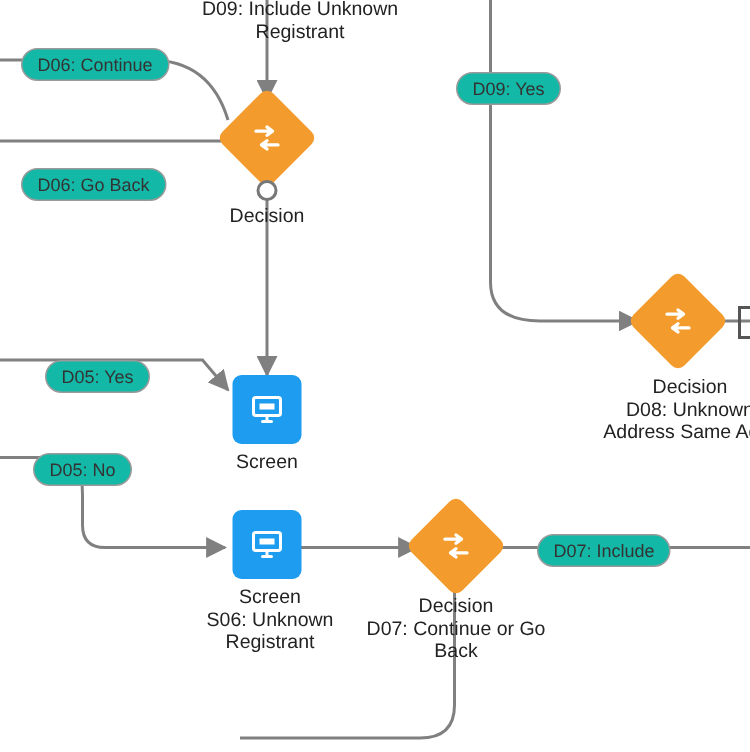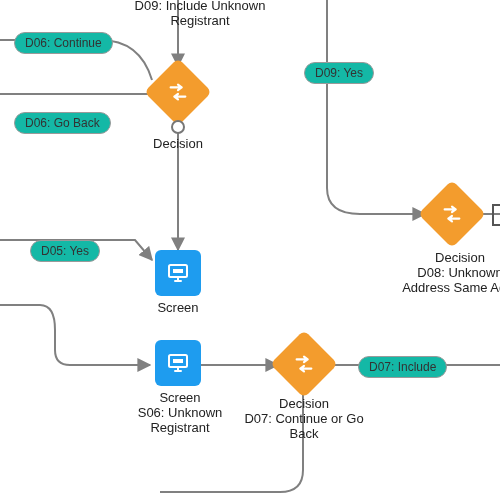--- a/index.html
+++ b/index.html
@@ -179,16 +179,17 @@
     </div>
   </div>
   <div style="position:absolute; left:244px; top:396px; width:120px; text-align:center;">
     <div class="title">Decision</div>
     <div class="sub">D07: Continue or Go Back</div>
   </div>
 
   <div class="pill" style="left:14px; top:32px;">D06: Continue</div>
   <div class="pill" style="left:14px; top:112px;">D06: Go Back</div>
   <div class="pill" style="left:30px; top:240px;text-align:center;">D05: Yes</div>
-  <div class="pill" style="left:304px; top:62px;text-align:center;">D09: Yes</div>
+  <div class="pill" style="left:22px; top:302px;">D05: No</div>
+  <div class="pill" style="left:304px; top:48px;text-align:center;">D09: Yes</div>
   <div class="pill" style="left:358px; top:356px;">D07: Include</div>
 
 </div>
 
 </body></html>

